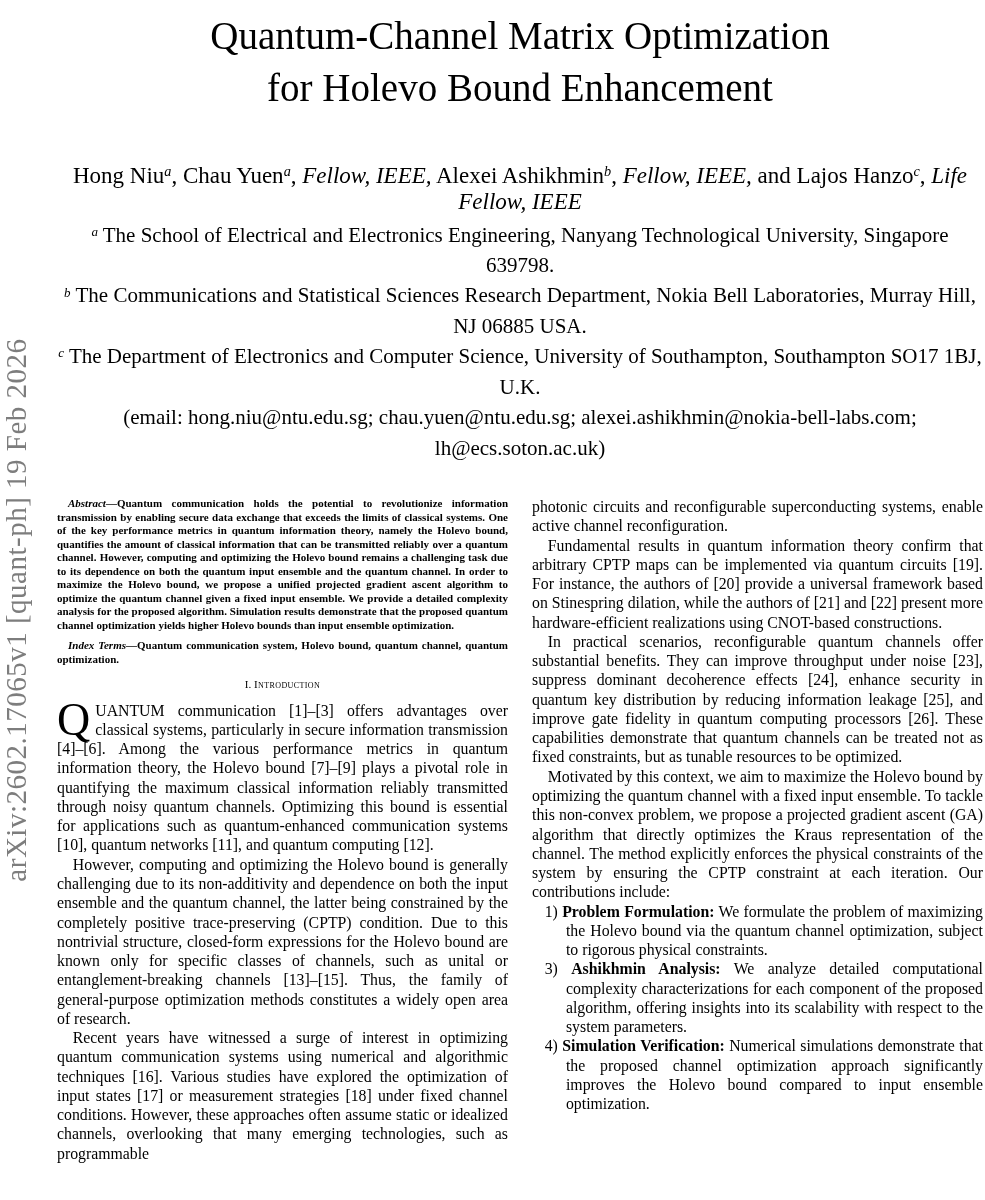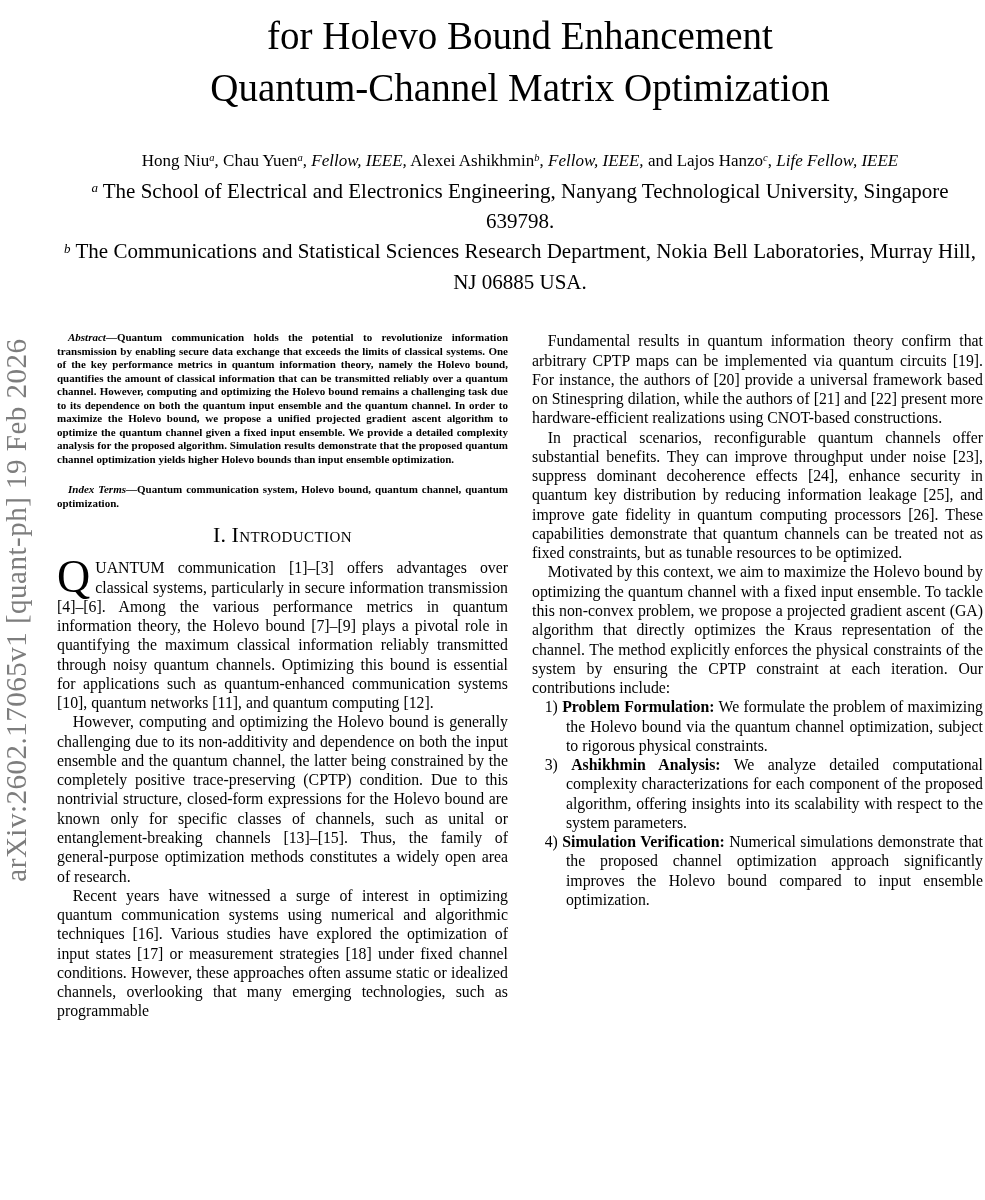--- a/index.html
+++ b/index.html
@@ -27,23 +27,23 @@
     margin-left: 57px;
     width: 926px;
   }
   .title-block {
     padding-top: 10px;
     text-align: center;
     font-size: 39px;
     line-height: 1.34;
   }
   .author-line {
-    margin-top: 36px;
+    margin-top: 48px;
     text-align: center;
-    font-size: 17px;
+    font-size: 23px;
   }
   .affil-block {
     margin-top: 5px;
     text-align: center;
     font-size: 21px;
     line-height: 1.45;
   }
   sup.marker {
     font-size: 0.62em;
     line-height: 0;
@@ -66,25 +66,25 @@
     text-align: justify;
   }
   .abstract {
     font-weight: bold;
     font-size: 11px;
     line-height: 1.23;
     text-indent: 1em;
     text-align: justify;
   }
   .abs-label { font-style: italic; }
-  .index-terms { margin-top: 17px; }
+  .index-terms { margin-top: 7px; }
   .section-heading {
     margin: 12px 0 9px 0;
     text-align: center;
-    font-size: 22px;
+    font-size: 11px;
     font-weight: normal;
     text-indent: 0;
   }
   .sc { font-variant: small-caps; letter-spacing: 0.4px; }
   .para {
     text-indent: 1em;
     text-align: justify;
   }
   .noindent { text-indent: 0; }
   .dropcap {
@@ -103,43 +103,46 @@
 </head>
 <body>
 
 <div class="page">
 
   <div class="arxiv-watermark">arXiv:2602.17065v1 [quant-ph] 19 Feb 2026</div>
 
   <div class="content">
 
     <div class="title-block">
+      <div>Quantum-Channel Matrix Optimization</div>
       <div>for Holevo Bound Enhancement</div>
-      <div>Quantum-Channel Matrix Optimization</div>
     </div>
 
     <div class="author-line"><span>Hong Niu</span><sup class="marker">a</sup><span>, </span><span>Chau Yuen</span><sup class="marker">a</sup><span>, </span><span class="it">Fellow, IEEE,</span><span> </span><span>Alexei Ashikhmin</span><sup class="marker">b</sup><span>, </span><span class="it">Fellow, IEEE,</span><span> and </span><span>Lajos Hanzo</span><sup class="marker">c</sup><span>, </span><span class="it">Life Fellow, IEEE</span></div>
 
     <div class="affil-block">
       <div><sup class="marker">a</sup><span> The School of Electrical and Electronics Engineering, Nanyang Technological University, Singapore 639798.</span></div>
       <div><sup class="marker">b</sup><span> The Communications and Statistical Sciences Research Department, Nokia Bell Laboratories, Murray Hill, NJ 06885 USA.</span></div>
+      <div><sup class="marker">c</sup><span> The Department of Electronics and Computer Science, University of Southampton, Southampton SO17 1BJ, U.K.</span></div>
+      <div>(email: hong.niu@ntu.edu.sg; chau.yuen@ntu.edu.sg; alexei.ashikhmin@nokia-bell-labs.com; lh@ecs.soton.ac.uk)</div>
     </div>
 
     <div class="columns">
 
       <div class="col">
         <p class="abstract"><span class="abs-label">Abstract—</span><span>Quantum communication holds the potential to revolutionize information transmission by enabling secure data exchange that exceeds the limits of classical systems. One of the key performance metrics in quantum information theory, namely the Holevo bound, quantifies the amount of classical information that can be transmitted reliably over a quantum channel. However, computing and optimizing the Holevo bound remains a challenging task due to its dependence on both the quantum input ensemble and the quantum channel. In order to maximize the Holevo bound, we propose a unified projected gradient ascent algorithm to optimize the quantum channel given a fixed input ensemble. We provide a detailed complexity analysis for the proposed algorithm. Simulation results demonstrate that the proposed quantum channel optimization yields higher Holevo bounds than input ensemble optimization.</span></p>
         <p class="abstract index-terms"><span class="abs-label">Index Terms—</span><span>Quantum communication system, Holevo bound, quantum channel, quantum optimization.</span></p>
         <h2 class="section-heading"><span>I.</span> <span class="sc">Introduction</span></h2>
         <p class="para noindent"><span class="dropcap">Q</span><span>UANTUM</span><span> communication [1]–[3] offers advantages over classical systems, particularly in secure information transmission [4]–[6]. Among the various performance metrics in quantum information theory, the Holevo bound [7]–[9] plays a pivotal role in quantifying the maximum classical information reliably transmitted through noisy quantum channels. Optimizing this bound is essential for applications such as quantum-enhanced communication systems [10], quantum networks [11], and quantum computing [12].</span></p>
         <p class="para">However, computing and optimizing the Holevo bound is generally challenging due to its non-additivity and dependence on both the input ensemble and the quantum channel, the latter being constrained by the completely positive trace-preserving (CPTP) condition. Due to this nontrivial structure, closed-form expressions for the Holevo bound are known only for specific classes of channels, such as unital or entanglement-breaking channels [13]–[15]. Thus, the family of general-purpose optimization methods constitutes a widely open area of research.</p>
         <p class="para">Recent years have witnessed a surge of interest in optimizing quantum communication systems using numerical and algorithmic techniques [16]. Various studies have explored the optimization of input states [17] or measurement strategies [18] under fixed channel conditions. However, these approaches often assume static or idealized channels, overlooking that many emerging technologies, such as programmable</p>
       </div>
 
       <div class="col">
+        <p class="para noindent">photonic circuits and reconfigurable superconducting systems, enable active channel reconfiguration.</p>
         <p class="para">Fundamental results in quantum information theory confirm that arbitrary CPTP maps can be implemented via quantum circuits [19]. For instance, the authors of [20] provide a universal framework based on Stinespring dilation, while the authors of [21] and [22] present more hardware-efficient realizations using CNOT-based constructions.</p>
         <p class="para">In practical scenarios, reconfigurable quantum channels offer substantial benefits. They can improve throughput under noise [23], suppress dominant decoherence effects [24], enhance security in quantum key distribution by reducing information leakage [25], and improve gate fidelity in quantum computing processors [26]. These capabilities demonstrate that quantum channels can be treated not as fixed constraints, but as tunable resources to be optimized.</p>
         <p class="para">Motivated by this context, we aim to maximize the Holevo bound by optimizing the quantum channel with a fixed input ensemble. To tackle this non-convex problem, we propose a projected gradient ascent (GA) algorithm that directly optimizes the Kraus representation of the channel. The method explicitly enforces the physical constraints of the system by ensuring the CPTP constraint at each iteration. Our contributions include:</p>
         <div class="contrib-list">
           <div class="contrib-item"><span>1)</span> <span class="bold">Problem Formulation:</span><span> We formulate the problem of maximizing the Holevo bound via the quantum channel optimization, subject to rigorous physical constraints.</span></div>
           <div class="contrib-item"><span>3)</span> <span class="bold">Ashikhmin Analysis:</span><span> We analyze detailed computational complexity characterizations for each component of the proposed algorithm, offering insights into its scalability with respect to the system parameters.</span></div>
           <div class="contrib-item"><span>4)</span> <span class="bold">Simulation Verification:</span><span> Numerical simulations demonstrate that the proposed channel optimization approach significantly improves the Holevo bound compared to input ensemble optimization.</span></div>
         </div>
       </div>
 

